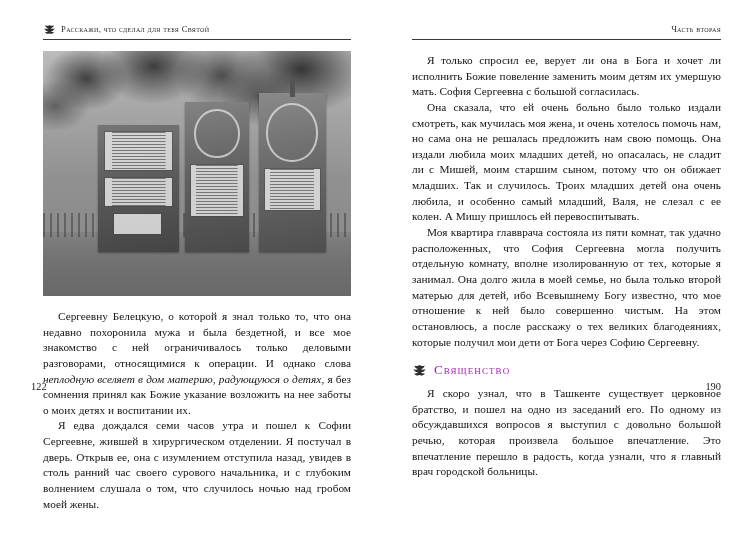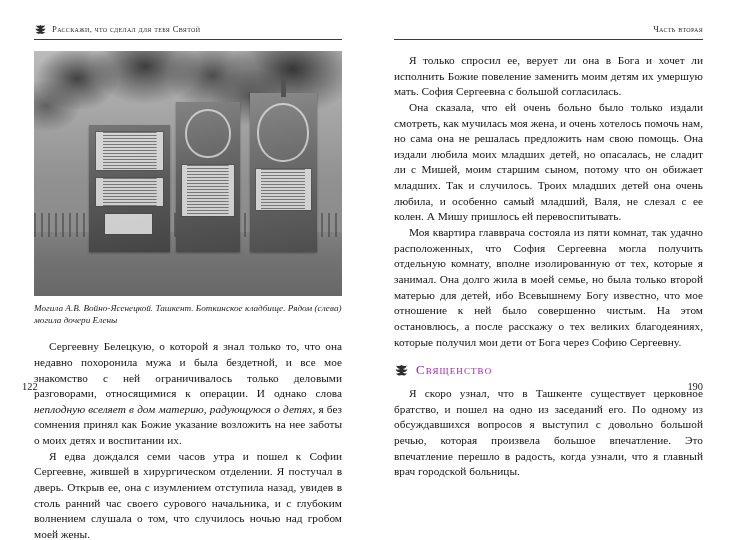--- a/index.html
+++ b/index.html
@@ -18,20 +18,21 @@
     position: relative;
     width: 737px;
     height: 540px;
     display: flex;
     box-sizing: border-box;
   }
   .page {
     position: relative;
     box-sizing: border-box;
     height: 408px;
+    margin-left: 9px;
   }
   .page-left {
     width: 368px;
     padding: 22px 26px 18px 34px;
   }
   .page-right {
     width: 369px;
     padding: 22px 34px 34px 26px;
   }
   .running-head {
@@ -214,21 +215,20 @@
           <div class="portrait-oval" style="left:18%;top:6%;width:64%;height:30%;"></div>
           <div class="plaque lines" style="left:10%;top:42%;width:80%;height:34%;"></div>
         </div>
 
         <div class="stone stone-right">
           <div class="cross-top" style="left:46%;top:-9%;width:8%;height:12%;"></div>
           <div class="portrait-oval" style="left:14%;top:8%;width:70%;height:34%;"></div>
           <div class="plaque lines" style="left:10%;top:48%;width:80%;height:26%;"></div>
         </div>
       </div>
-      <div class="caption">Могила А.В. Войно-Ясенецкой. Ташкент. Боткинское кладбище. Рядом (слева) могила дочери Елены</div>
     </div>
 
     <div class="body-text left-body">
       <p>Сергеевну Белецкую, о которой я знал только то, что она недавно похоронила мужа и была бездетной, и все мое знакомство с ней ограничивалось только деловыми разговорами, относящимися к операции. И однако слова <em>неплодную вселяет в дом материю, радующуюся о детях</em>, я без сомнения принял как Божие указание возложить на нее заботы о моих детях и воспитании их.</p>
       <p>Я едва дождался семи часов утра и пошел к Софии Сергеевне, жившей в хирургическом отделении. Я постучал в дверь. Открыв ее, она с изумлением отступила назад, увидев в столь ранний час своего сурового начальника, и с глубоким волнением слушала о том, что случилось ночью над гробом моей жены.</p>
     </div>
 
     <div class="folio folio-left">122</div>
   </div>
 

